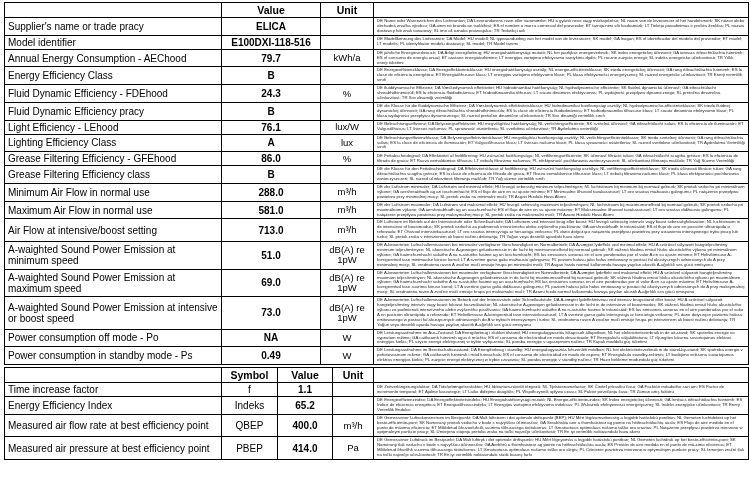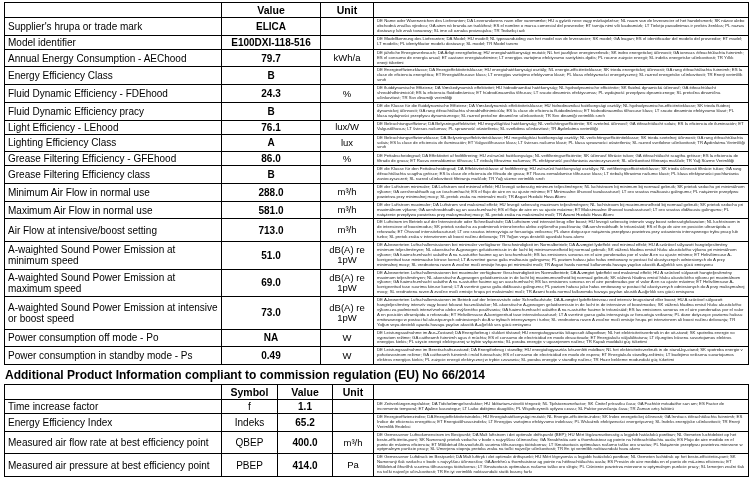--- a/index.html
+++ b/index.html
@@ -72,21 +72,21 @@
       <tr>
         <td class="nb"></td>
         <td class="hdr">Value</td>
         <td class="hdr">Unit</td>
         <td class="nb"></td>
       </tr>
     </tbody>
     <tbody>
 
         <tr>
-          <td class="lbl">Supplier's hrupa or trade mark</td>
+          <td class="lbl">Supplier's name or trade pracy</td>
           <td class="val">ELICA</td>
           <td class="unt"></td>
           <td class="det">DE Name oder Warenzeichen des Lieferanten; DA Leverandørens navn eller varemærke; HU a gyártó neve vagy márkajelzése; NL naam van de leverancier of het handelsmerk; SK názov alebo obchodná značka výrobcu; GA ainm nó branda an tsoláthraí; ES el nombre o marca comercial del proveedor; ET tarnija nimi või kaubamärk; LT Tiekėjo pavadinimas ir prekės ženklas; PL nazwa dostawcy lub znak towarowy; SL ime ali oznaka proizvajalca; TR Tedarikçi adı</td>
         </tr>
 
         <tr>
           <td class="lbl">Model identifier</td>
           <td class="val">E100DXI-118-516</td>
           <td class="unt"></td>
           <td class="det">DE Modellkennung des Lieferanten; DA Model; HU modell; NL typeaanduiding van het model van de leverancier; SK model; GA leagan; ES el identificador del modelo del proveedor; ET mudel; LT modelis; PL identyfikator modelu dostawcy; SL model; TR Model tanımı</td>
@@ -201,21 +201,20 @@
           <td class="lbl">Power consumption in standby mode - Ps</td>
           <td class="val">0.49</td>
           <td class="unt">W</td>
           <td class="det">DE Leistungsaufnahme im Bereitschaftszustand; DA Energiforbrug i standby; HU energiafogyasztás készenléti módban; NL het elektriciteitsverbruik in de stand-by-stand; SK spotreba energie v pohotovostnom režime; GA caitheamh fuinnimh i mód fuireachais; ES el consumo de electricidad en modo de espera; ET Energiakulu standby-režiimis; LT budėjimo veiksena suvartojamos elektros energijos kiekis; PL zużycie energii elektrycznej w trybie czuwania; SL poraba energije v standby načinu; TR Hazır bekleme modundaki güç tüketimi</td>
         </tr>
       </tbody>
   </table>
 
   <div class="gap"></div>
 
-  <div class="doc-title">Additional Product Information compliant to commission regulation (EU) No 66/2014</div>
 
   <table class="fiche">
     <colgroup>
       <col style="width:217px">
         <col style="width:56px">
         <col style="width:55px">
         <col style="width:41px">
         <col style="width:375px">
     </colgroup>
     <tbody>

